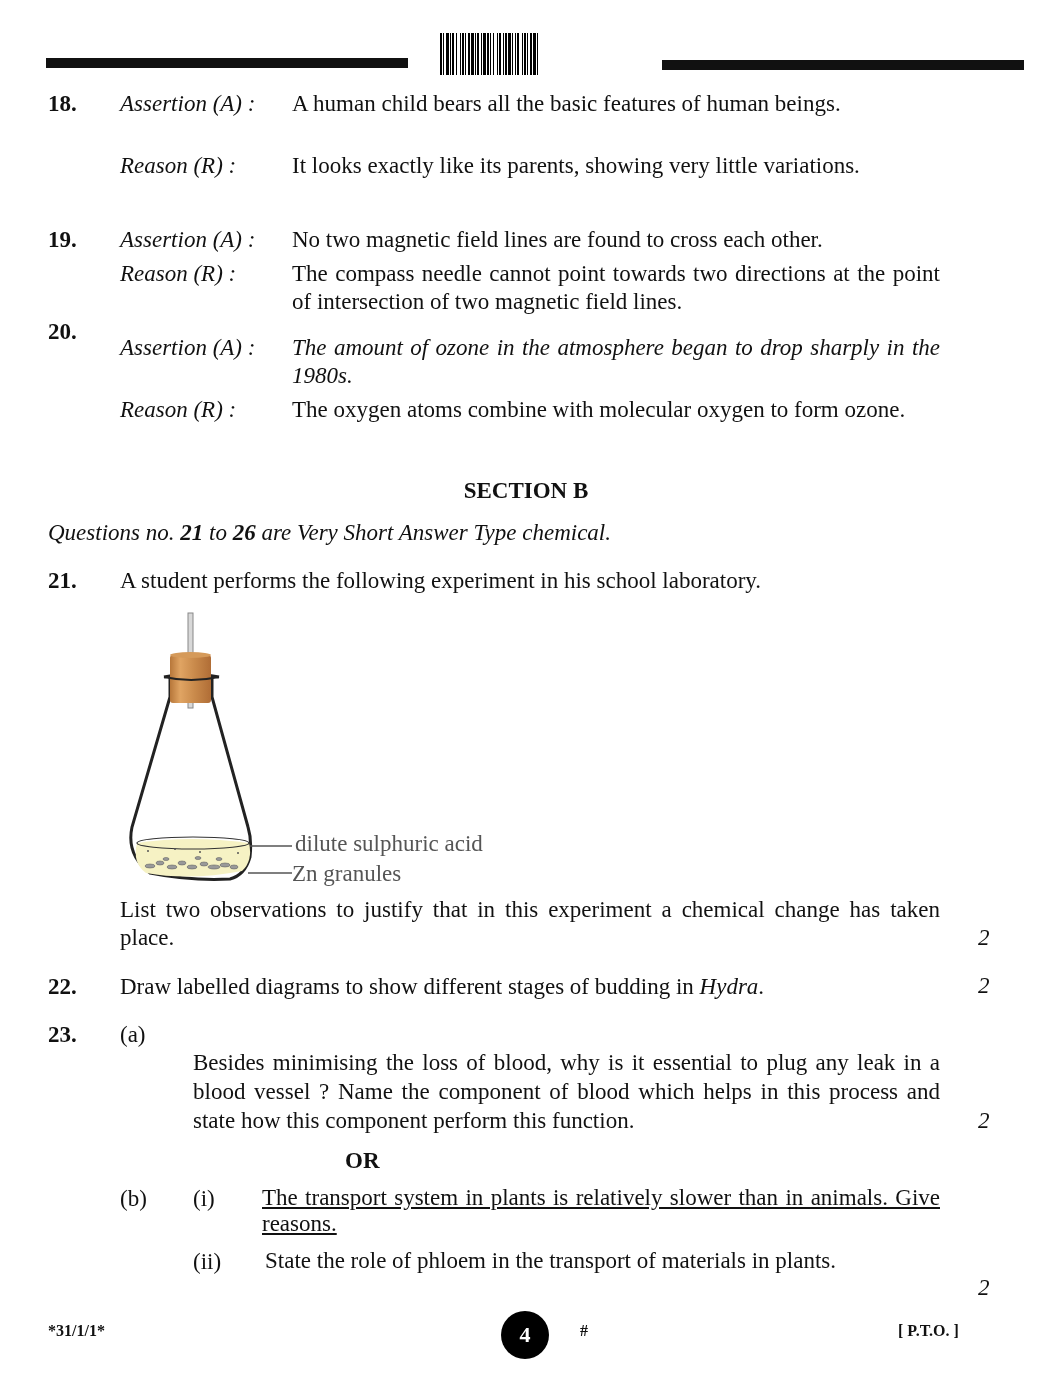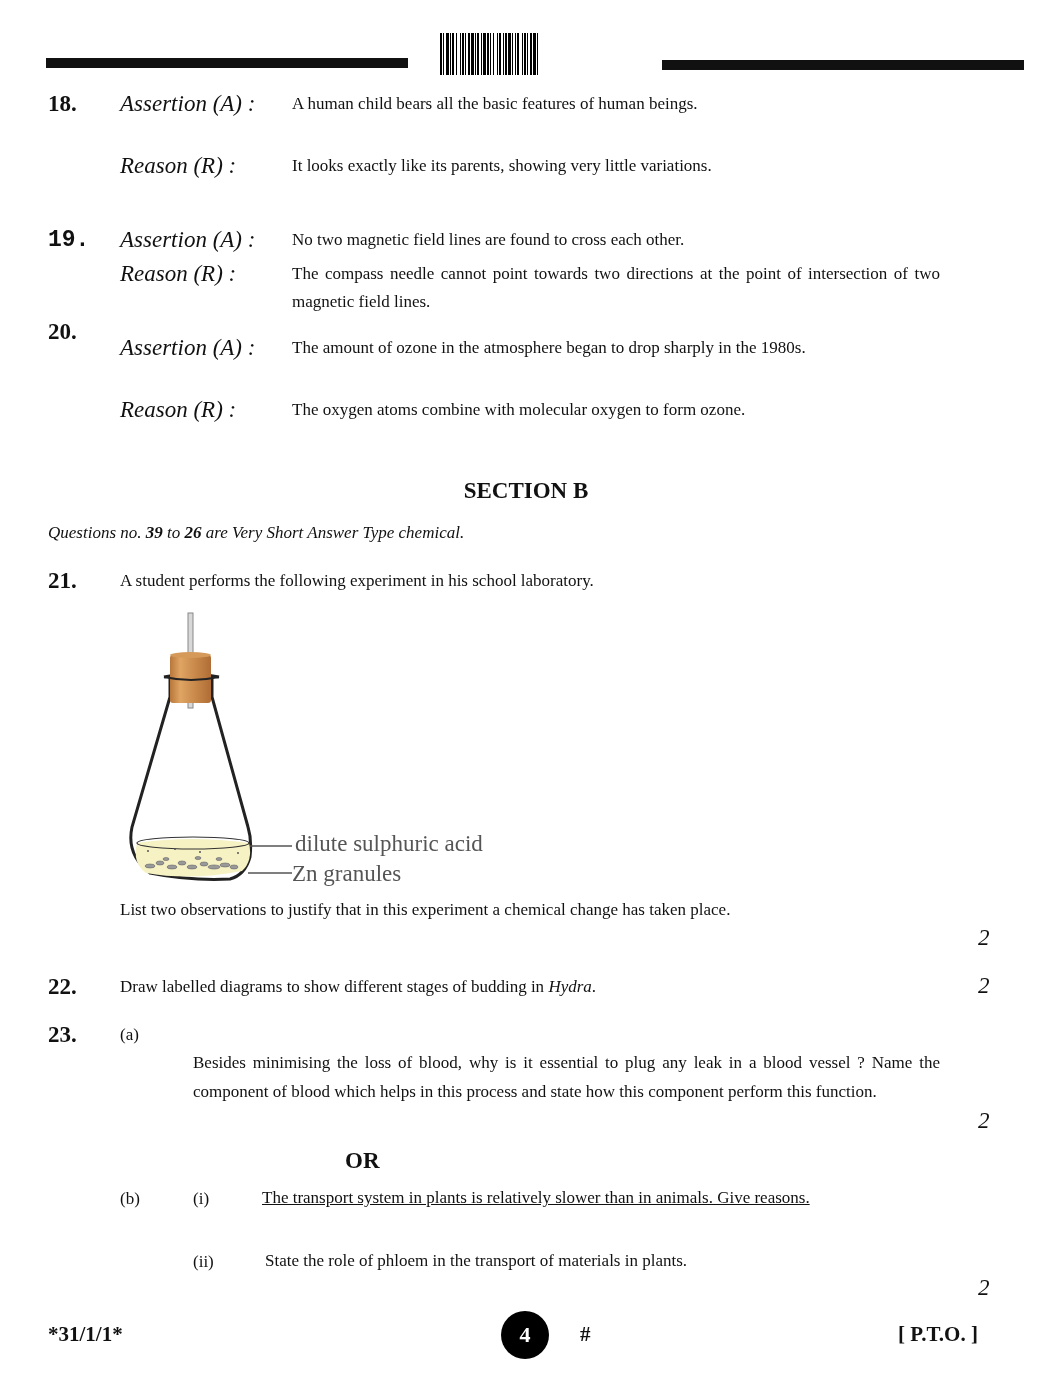--- a/index.html
+++ b/index.html
@@ -6,28 +6,28 @@
   body {
     width: 1046px; height: 1386px; position: relative; overflow: hidden;
     font-family: "Liberation Serif", "DejaVu Serif", serif;
     color: #111;
   }
   .abs { position: absolute; }
   .bar-left { left: 46px; top: 58px; width: 362px; height: 10px; background: #111; }
   .bar-right { left: 662px; top: 60px; width: 362px; height: 10px; background: #111; }
   .barcode { left: 440px; top: 33px; width: 192px; height: 42px; display: flex; align-items: stretch; gap: 0; }
   .barcode span { display: block; background: #000; height: 100%; }
-  .txt { font-size: 17px; line-height: 28px; }
+  .txt { font-size: 23px; line-height: 28px; }
   .qnum { font-weight: bold; font-size: 23px; }
   .label { font-style: italic; font-size: 23px; }
   .body-text { text-align: justify; text-align-last: left; }
   .marks { font-style: italic; font-size: 23px; }
   .section-title { font-weight: bold; font-size: 23px; }
   .or { font-weight: bold; font-size: 23px; }
-  .footer-code { font-weight: bold; font-size: 21px; }
+  .footer-code { font-weight: bold; font-size: 16px; }
   .page-circle {
     width: 48px; height: 48px; border-radius: 50%; background: #000; color: #fff;
     display: flex; align-items: center; justify-content: center;
     font-weight: bold; font-size: 22px;
   }
   .figure-label { font-family: "Liberation Serif", serif; font-size: 23px; color: #555; }
 </style>
 </head>
 <body>
 
@@ -99,35 +99,35 @@
     <span style="width: 2px; background: rgb(255, 255, 255);"></span>
   </div>
 <div class="abs bar-right"></div>
 
 <div class="abs txt qnum" style="left:48px; top:90px;">18.</div>
 <div class="abs txt label" style="left:120px; top:90px;">Assertion (A) :</div>
 <div class="abs txt body-text" style="left:292px; top:90px; width:648px;">A human child bears all the basic features of human beings.</div>
 <div class="abs txt label" style="left:120px; top:152px;">Reason (R) :</div>
 <div class="abs txt body-text" style="left:292px; top:152px; width:648px;">It looks exactly like its parents, showing very little variations.</div>
 
-<div class="abs txt qnum" style="left:48px; top:226px;font-family:Liberation Mono, monospace;">19.</div>
+<div class="abs txt qnum" style="left:48px; top:226px;">19.</div>
 <div class="abs txt label" style="left:120px; top:226px;">Assertion (A) :</div>
 <div class="abs txt body-text" style="left:292px; top:226px; width:648px;">No two magnetic field lines are found to cross each other.</div>
 <div class="abs txt label" style="left:120px; top:260px;">Reason (R) :</div>
 <div class="abs txt body-text" style="left:292px; top:260px; width:648px;">The compass needle cannot point towards two directions at the point of intersection of two magnetic field lines.</div>
 
 <div class="abs txt qnum" style="left:48px; top:318px;">20.</div>
 <div class="abs txt label" style="left:120px; top:334px;">Assertion (A) :</div>
-<div class="abs txt body-text" style="left:292px; top:334px; width:648px;">The amount of ozone in the atmosphere began to drop sharply in the 1980s.</div>
+<div class="abs txt body-text" style="left:292px; top:334px; width:648px;font-style:italic;">The amount of ozone in the atmosphere began to drop sharply in the 1980s.</div>
 <div class="abs txt label" style="left:120px; top:396px;">Reason (R) :</div>
 <div class="abs txt body-text" style="left:292px; top:396px; width:648px;">The oxygen atoms combine with molecular oxygen to form ozone.</div>
 
 <div class="abs txt section-title" style="left:0; width:1052px; text-align:center; top:477px;">SECTION B</div>
 <div class="abs txt" style="left:48px; top:519px; font-style:italic;">
-  <span>Questions no. </span><b>39</b><span> to </span><b>26</b><span> are Very Short Answer Type chemical.</span>
+  <span>Questions no. </span><b>21</b><span> to </span><b>26</b><span> are Very Short Answer Type chemical.</span>
 </div>
 
 <div class="abs txt qnum" style="left:48px; top:567px;">21.</div>
 <div class="abs txt" style="left:120px; top:567px;font-family:Liberation Serif, serif;">A student performs the following experiment in his school laboratory.</div>
 
 <div class="abs" style="left:120px; top:605px; width:440px; height:290px;">
   <svg width="440" height="290" viewBox="0 0 440 290">
     <defs>
       <linearGradient id="cork" x1="0" x2="1" y1="0" y2="0">
         <stop offset="0" stop-color="#b7773a"></stop>

